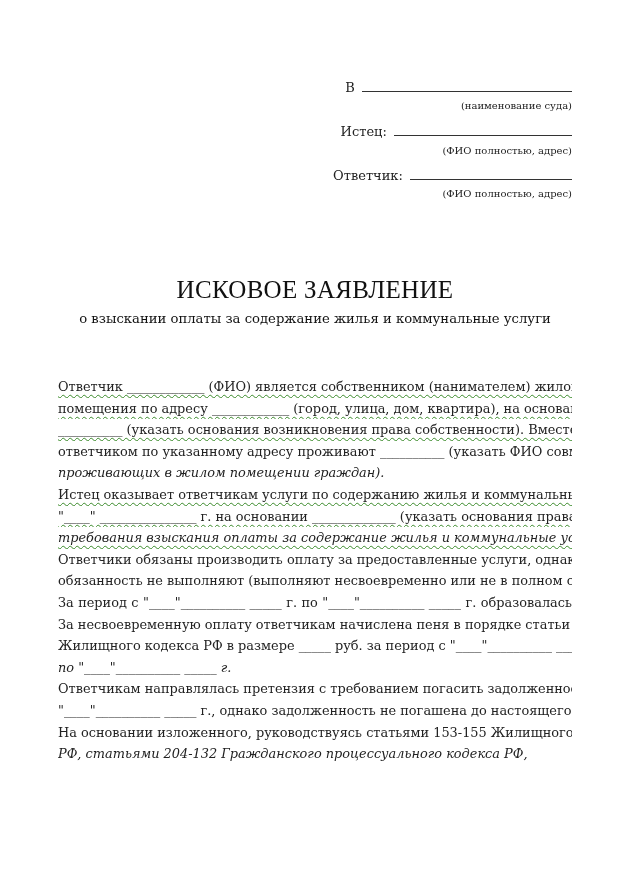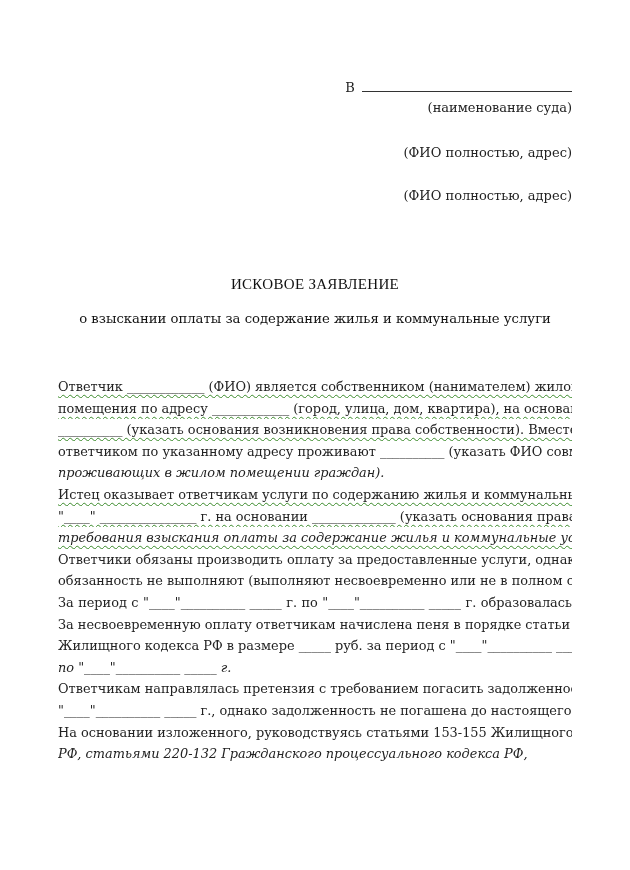--- a/index.html
+++ b/index.html
@@ -3,46 +3,54 @@
 <meta charset="utf-8">
 <style>
   html, body { margin:0; padding:0; background:#ffffff; }
   body { width:630px; height:870px; position:relative; overflow:hidden;
          font-family:"DejaVu Serif", "Liberation Serif", serif; color:#222; }
   .page { position:absolute; left:0; top:0; width:630px; height:870px; }
 
   
   .hdr { position:absolute; right:58px; font-size:13px; line-height:16px; white-space:nowrap; }
   .hdr .blank { display:inline-block; border-bottom:1px solid #333; vertical-align:baseline; height:12px; margin-left:3px; }
-  .hdr-hint { position:absolute; right:58px; font-size:13px; color:#222; white-space:nowrap; }
+  .hdr-hint { position:absolute; right:58px; font-size:10px; color:#222; white-space:nowrap; }
 
   .title { position:absolute; left:0; width:630px; top:276px; text-align:center;
-           font-family:"Liberation Serif", "DejaVu Serif", serif; font-size:15px; color:#111; letter-spacing:0.3px; }
+           font-family:"Liberation Serif", "DejaVu Serif", serif; font-size:25px; color:#111; letter-spacing:0.3px; }
   .subtitle { position:absolute; left:0; width:630px; top:311px; text-align:center;
               font-size:13.2px; color:#111; }
 
   .body { position:absolute; left:58px; width:514px; top:376px; font-size:12.9px; }
   .line { height:21.6px; line-height:21.6px; white-space:nowrap; overflow:hidden;
           text-align:justify; text-align-last:justify; }
   .line.last { text-align-last:left;font-style:italic; }
   .squig { text-decoration:underline wavy #3a8a2a; text-decoration-thickness:1px; text-underline-offset:3px; }
 </style>
 </head>
 <body>
 
 <div class="page">
 
   <div class="hdr" style="top:79px;">
     <span>В</span>
     <span class="blank" style="width:210px;"></span>
   </div>
   <div class="hdr-hint" style="top:100px;">(наименование суда)</div>
 
+  <div class="hdr" style="top:123px;">
+    <span>Истец:</span>
+    <span class="blank" style="width:178px;"></span>
+  </div>
   <div class="hdr-hint" style="top:145px;">(ФИО полностью, адрес)</div>
 
+  <div class="hdr" style="top:167px;">
+    <span>Ответчик:</span>
+    <span class="blank" style="width:162px;"></span>
+  </div>
   <div class="hdr-hint" style="top:188px;">(ФИО полностью, адрес)</div>
 
   <div class="title">ИСКОВОЕ ЗАЯВЛЕНИЕ</div>
   <div class="subtitle">о взыскании оплаты за содержание жилья и коммунальные услуги</div>
 
   <div class="body" id="body">
       <div class="line"><span class="squig">Ответчик ____________ (ФИО) является собственником (нанимателем) жилого</span></div>
       <div class="line"><span class="squig">помещения по адресу ____________ (город, улица, дом, квартира), на основании</span></div>
       <div class="line"><span class="squig">__________ (указать основания возникновения права собственности). Вместе с</span></div>
       <div class="line"><span>ответчиком по указанному адресу проживают __________ (указать ФИО совместно</span></div>
@@ -52,15 +60,15 @@
       <div class="line last"><span class="squig">требования взыскания оплаты за содержание жилья и коммунальные услуги.</span></div>
       <div class="line"><span>Ответчики обязаны производить оплату за предоставленные услуги, однако эту</span></div>
       <div class="line"><span>обязанность не выполняют (выполняют несвоевременно или не в полном объеме).</span></div>
       <div class="line"><span>За период с "____"__________ _____ г. по "____"__________ _____ г. образовалась</span></div>
       <div class="line"><span>За несвоевременную оплату ответчикам начислена пеня в порядке статьи 155</span></div>
       <div class="line"><span>Жилищного кодекса РФ в размере _____ руб. за период с "____"__________ _____ г.</span></div>
       <div class="line last"><span>по "____"__________ _____ г.</span></div>
       <div class="line"><span>Ответчикам направлялась претензия с требованием погасить задолженность</span></div>
       <div class="line"><span>"____"__________ _____ г., однако задолженность не погашена до настоящего времени.</span></div>
       <div class="line"><span>На основании изложенного, руководствуясь статьями 153-155 Жилищного кодекса</span></div>
-      <div class="line last"><span>РФ, статьями 220-132 Гражданского процессуального кодекса РФ,</span></div>
+      <div class="line last"><span>РФ, статьями 204-132 Гражданского процессуального кодекса РФ,</span></div>
     </div>
 </div>
 
 </body></html>

